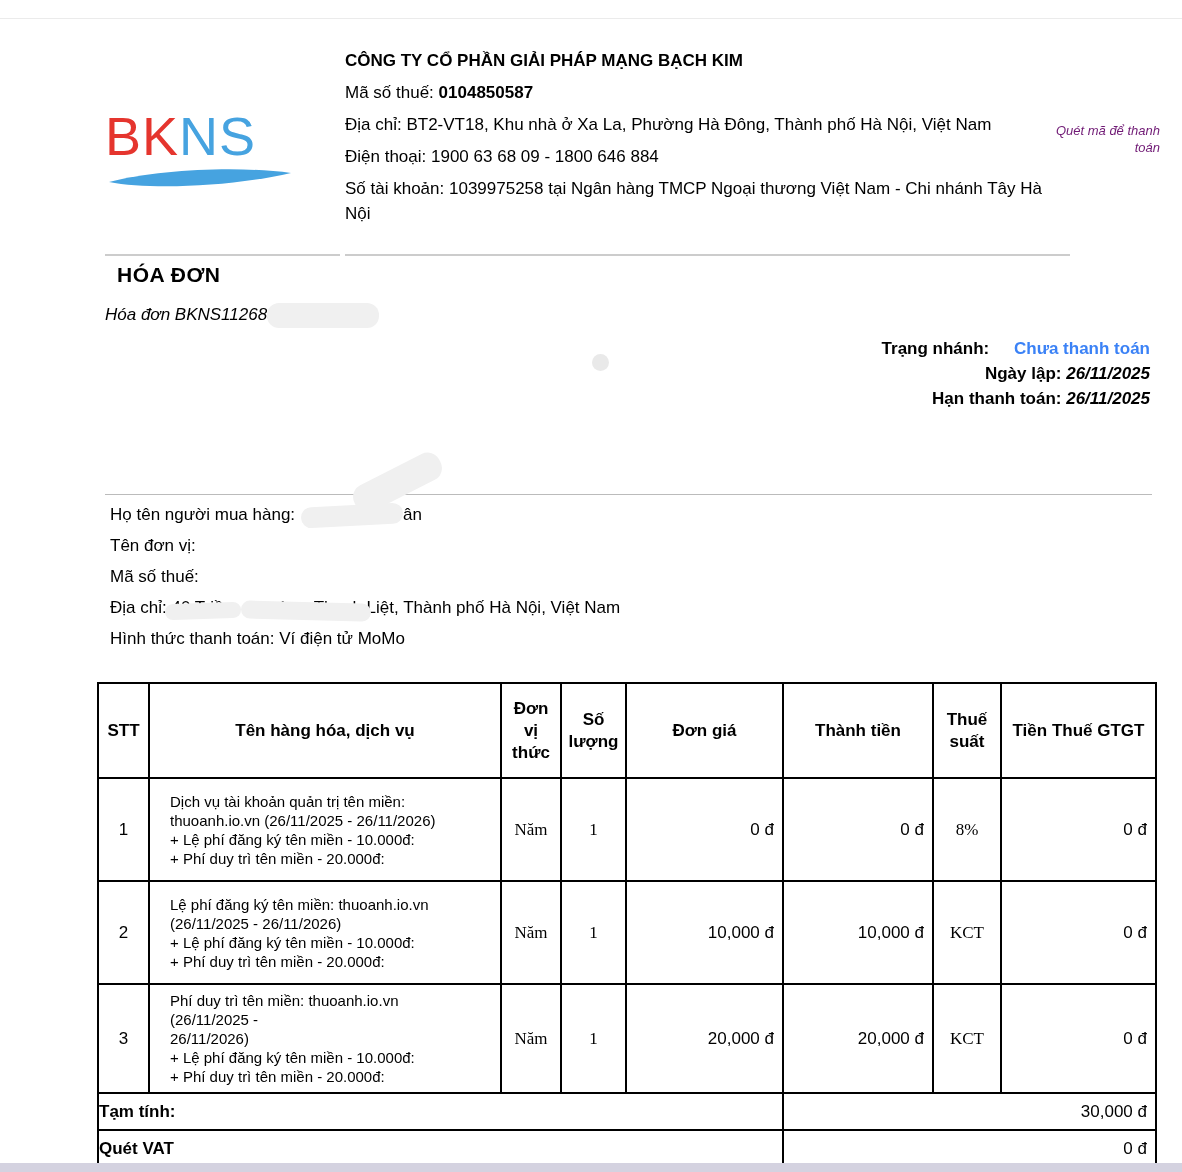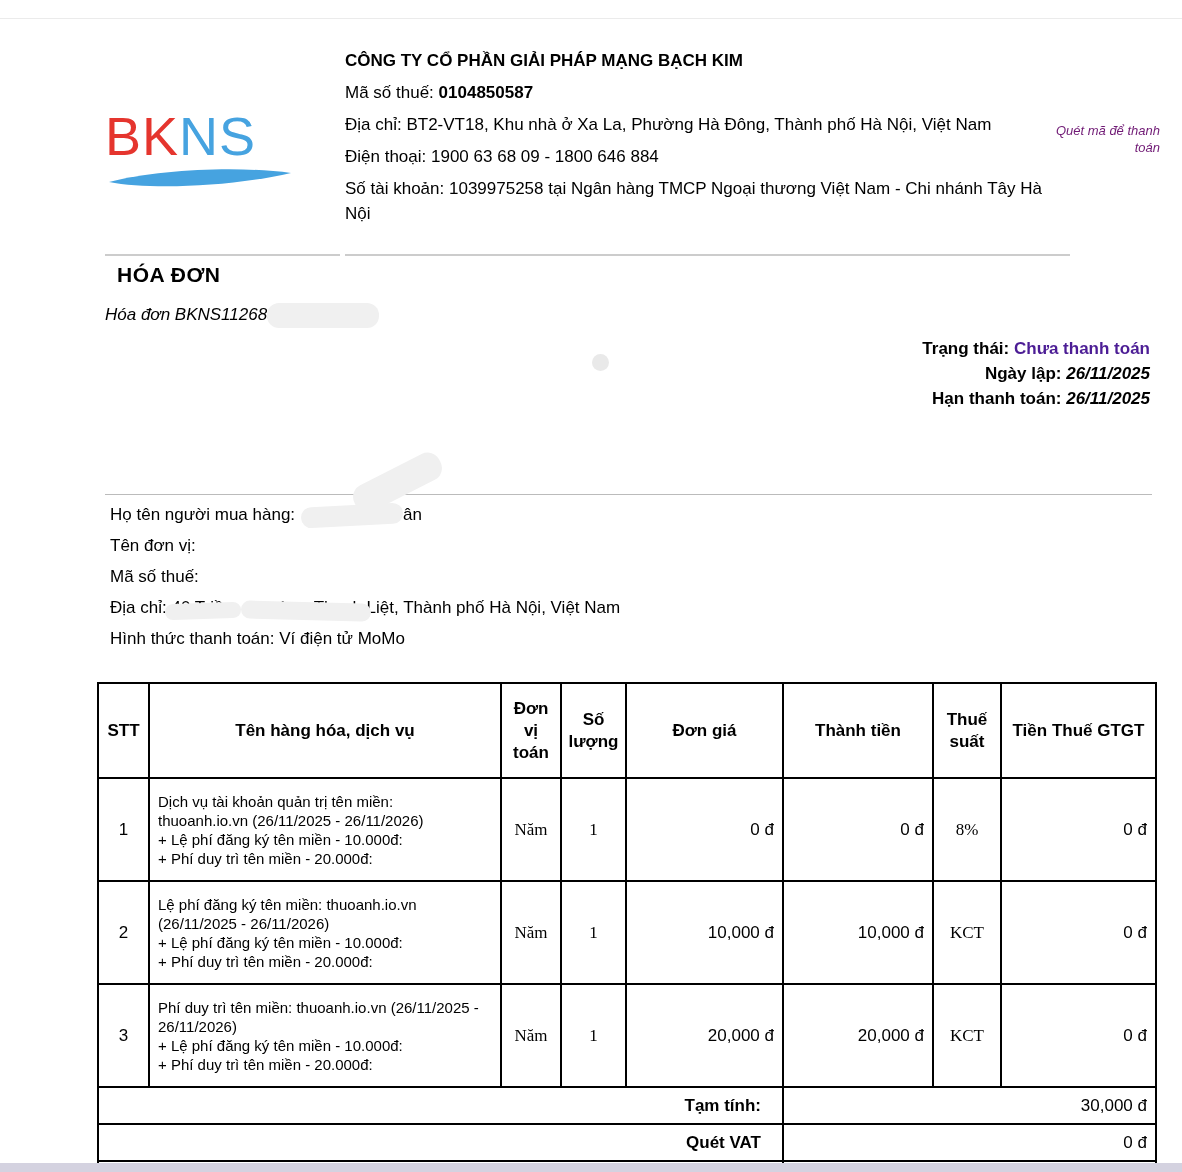--- a/index.html
+++ b/index.html
@@ -68,25 +68,25 @@
   
   .items { left:97px; top:682px; }
   table { border-collapse:collapse; table-layout:fixed; }
   th, td { border:2px solid #000; padding:0; }
   col.c0 { width:51px; }  col.c1 { width:352px; } col.c2 { width:60px; }
   col.c3 { width:65px; }  col.c4 { width:157px; } col.c5 { width:150px; }
   col.c6 { width:68px; }  col.c7 { width:155px; }
   th { font-size:17px; font-weight:700; text-align:center; vertical-align:middle; height:89px; line-height:22px; padding:2px 3px; }
   .item-row td { height:89px; vertical-align:middle; }
   td.stt { text-align:center; font-size:17px; }
-  td.desc { font-size:15px; line-height:19px; padding:6px 8px; text-align:left; }
+  td.desc { font-size:15px; line-height:19px; padding:6px 20px; text-align:left; }
   td.center { text-align:center; font-size:17px;font-family:Liberation Serif, serif; }
   td.money { text-align:right; font-size:17px; padding-right:8px; }
   .total-row td { height:35px; }
-  td.total-label { text-align:right; font-weight:700; padding-right:21px;border-radius:14px; }
+  td.total-label { text-align:left; font-weight:700; padding-right:21px;border-radius:14px; }
   td.total-value { text-align:right; padding-right:8px; }
   .total-grand td { height:39px; }
   .total-grand .total-label, .total-grand .total-value { font-size:19px; font-weight:700; }
 </style>
 </head>
 <body>
 
 <div class="abs top-rule"></div>
 
 <div class="abs logo-wrap">
@@ -106,21 +106,21 @@
 
 <div class="abs scan-hint">Quét mã để thanh toán</div>
 
 <div class="abs hdr-rule-left"></div>
 <div class="abs hdr-rule-right"></div>
 
 <div class="abs title">HÓA ĐƠN</div>
 <div class="abs invoice-no"><span>Hóa đơn BKNS112688</span><span class="blob-inline no-blob"></span></div>
 
 <div class="abs status-block">
-  <div><span>Trạng thái: </span><span style="color: #4c1d95;">Chưa thanh toán</span></div>
+  <div><span>Trạng nhánh: </span><span style="color: #3b82f6; margin-left: 20px;">Chưa thanh toán</span></div>
   <div><span>Ngày lập: </span><span class="it">26/11/2025</span></div>
   <div><span>Hạn thanh toán: </span><span class="it">26/11/2025</span></div>
 </div>
 
 <div class="abs gray-dot"></div>
 <div class="abs mid-rule"></div>
 <div class="abs blob blob-diag"></div>
 
 <div class="abs buyer">
   <div class="line"><span>Họ tên người mua hàng:</span><span class="blob-inline name-blob"></span><span>ân</span></div>
@@ -139,21 +139,21 @@
         <col class="c3">
       <col class="c4">
         <col class="c5">
         <col class="c6">
         <col class="c7">
     </colgroup>
     <thead>
         <tr id="items-head">
           <th class="c0">STT</th>
           <th class="c1">Tên hàng hóa, dịch vụ</th>
-          <th class="c2">Đơn vị toán</th>
+          <th class="c2">Đơn vị thức</th>
           <th class="c3">Số lượng</th>
           <th class="c4">Đơn giá</th>
           <th class="c5">Thành tiền</th>
           <th class="c6">Thuế suất</th>
           <th class="c7">Tiền Thuế GTGT</th>
         </tr>
       </thead>
     <tbody id="items-body">
         <tr class="item-row">
           <td class="stt">1</td>

